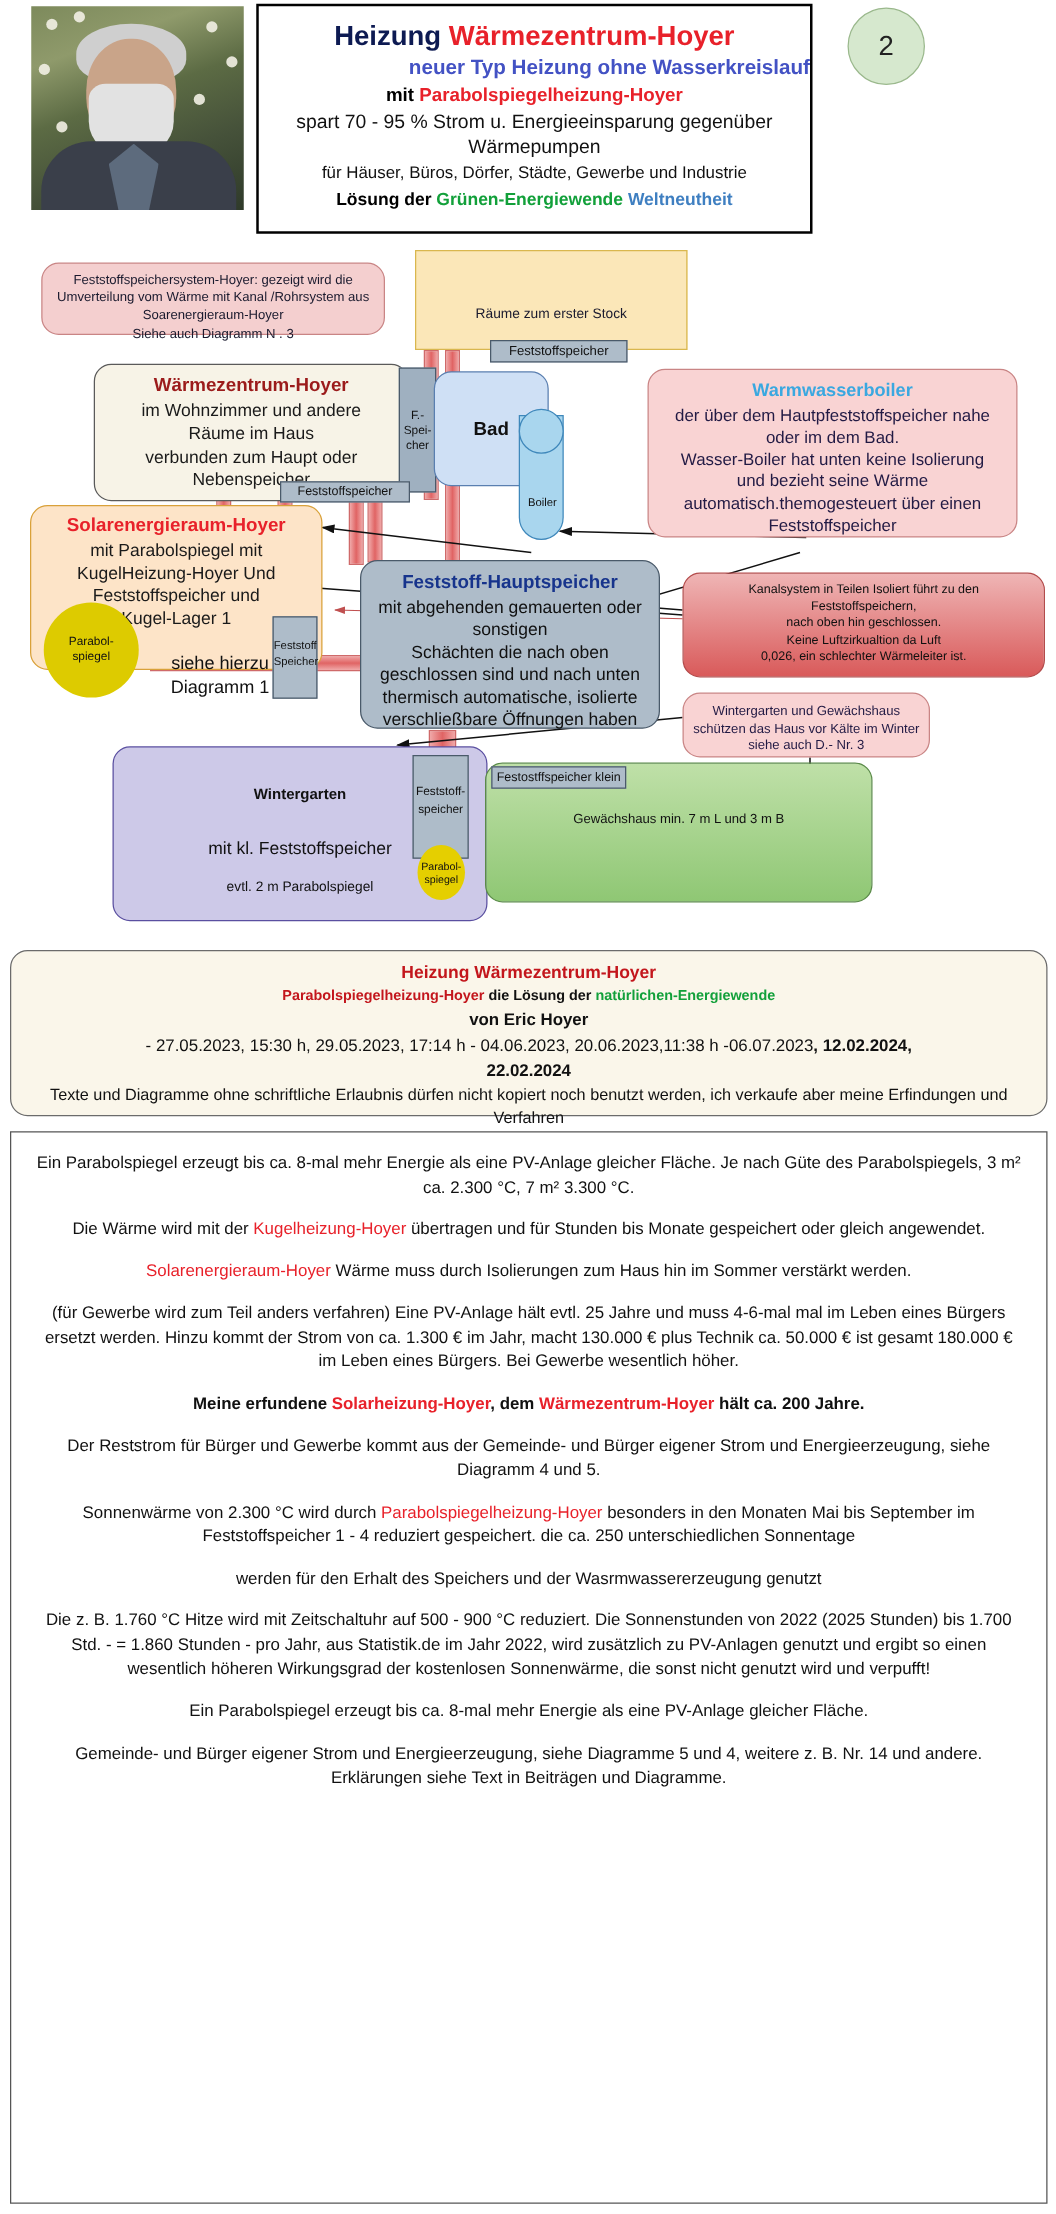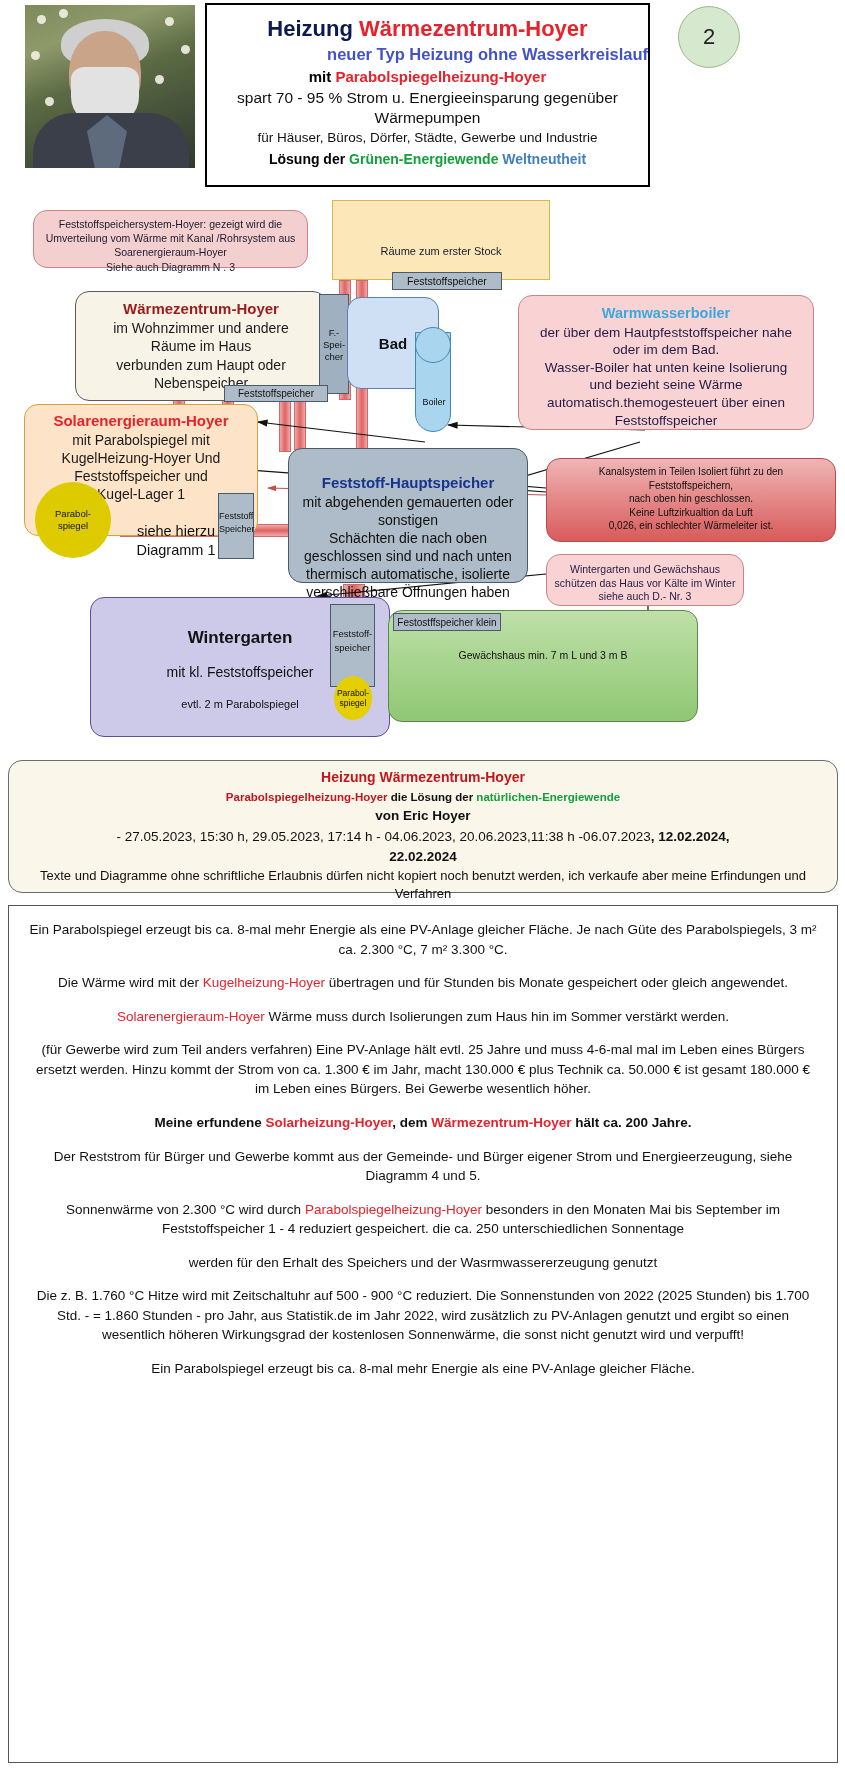--- a/index.html
+++ b/index.html
@@ -156,32 +156,32 @@
 
   #store-solar {
     left:218px; top:301px; width:36px; height:66px;
     background:#aebcc9; border:1px solid #4a5a6a;
     font-size:9px; text-align:center; color:#111; line-height:1.45; padding-top:16px;
   }
 
   #haupt {
     left:288px; top:256px; width:240px; height:135px;
     background:#aebcc9; border:1px solid #4a5a6a; border-radius:14px;
-    text-align:center; padding-top:24px; font-size:14px; color:#101010; line-height:1.3;
+    text-align:center; padding-top:7px; font-size:14px; color:#101010; line-height:1.3;
   }
   #haupt .hd { color:#17348c; font-weight:bold; font-size:15px; }
 
   #note-winter { left:546px; top:362px; width:198px; height:52px; }
 
   #wintergarten {
     left:90px; top:405px; width:300px; height:140px;
     background:#cdc9e8; border:1px solid #5a4fa0; border-radius:14px;
     text-align:center; padding-top:30px; font-size:11px; color:#111;
   }
-  #wintergarten .hd { font-size:17px; font-weight:bold; display:block; margin-bottom:16px; }
+  #wintergarten .hd { font-size:12px; font-weight:bold; display:block; margin-bottom:28px; }
   #wintergarten .l2 { font-size:14px; display:block; margin-bottom:18px; }
 
   #store-wg {
     left:330px; top:412px; width:45px; height:83px;
     background:#aebcc9; border:1px solid #4a5a6a;
     font-size:9.5px; text-align:center; color:#111; line-height:1.45; padding-top:22px;
   }
   #parabol-small {
     left:334px; top:484px; width:38px; height:44px; border-radius:50%;
     background:#e5cf00;
@@ -439,13 +439,14 @@
   <p>Der Reststrom für Bürger und Gewerbe kommt  aus der Gemeinde- und Bürger eigener Strom und Energieerzeugung, siehe Diagramm  4  und 5.</p>
 
   <p><span>Sonnenwärme von 2.300 °C  wird durch </span><span class="red">Parabolspiegelheizung-Hoyer</span><span> besonders in den Monaten Mai bis September im  Feststoffspeicher 1 - 4 reduziert gespeichert. die ca. 250 unterschiedlichen Sonnentage</span></p>
 
   <p>werden für den Erhalt des Speichers und der Wasrmwassererzeugung genutzt</p>
 
   <p>Die z. B. 1.760 °C Hitze wird mit Zeitschaltuhr auf 500 - 900 °C reduziert. Die Sonnenstunden von 2022 (2025 Stunden) bis 1.700 Std. - = 1.860 Stunden - pro Jahr, aus Statistik.de im Jahr 2022, wird zusätzlich zu PV-Anlagen genutzt und ergibt so einen wesentlich höheren Wirkungsgrad der kostenlosen Sonnenwärme, die sonst nicht genutzt wird und verpufft!</p>
 
   <p>Ein Parabolspiegel erzeugt bis ca. 8-mal mehr Energie als eine PV-Anlage gleicher Fläche.</p>
 
+  <p>Gemeinde- und Bürger eigener Strom und Energieerzeugung,  siehe Diagramme 5 und  4, weitere z. B.  Nr. 14 und andere. Erklärungen siehe Text in Beiträgen und Diagramme.</p>
 </div>
 
 </body></html>

